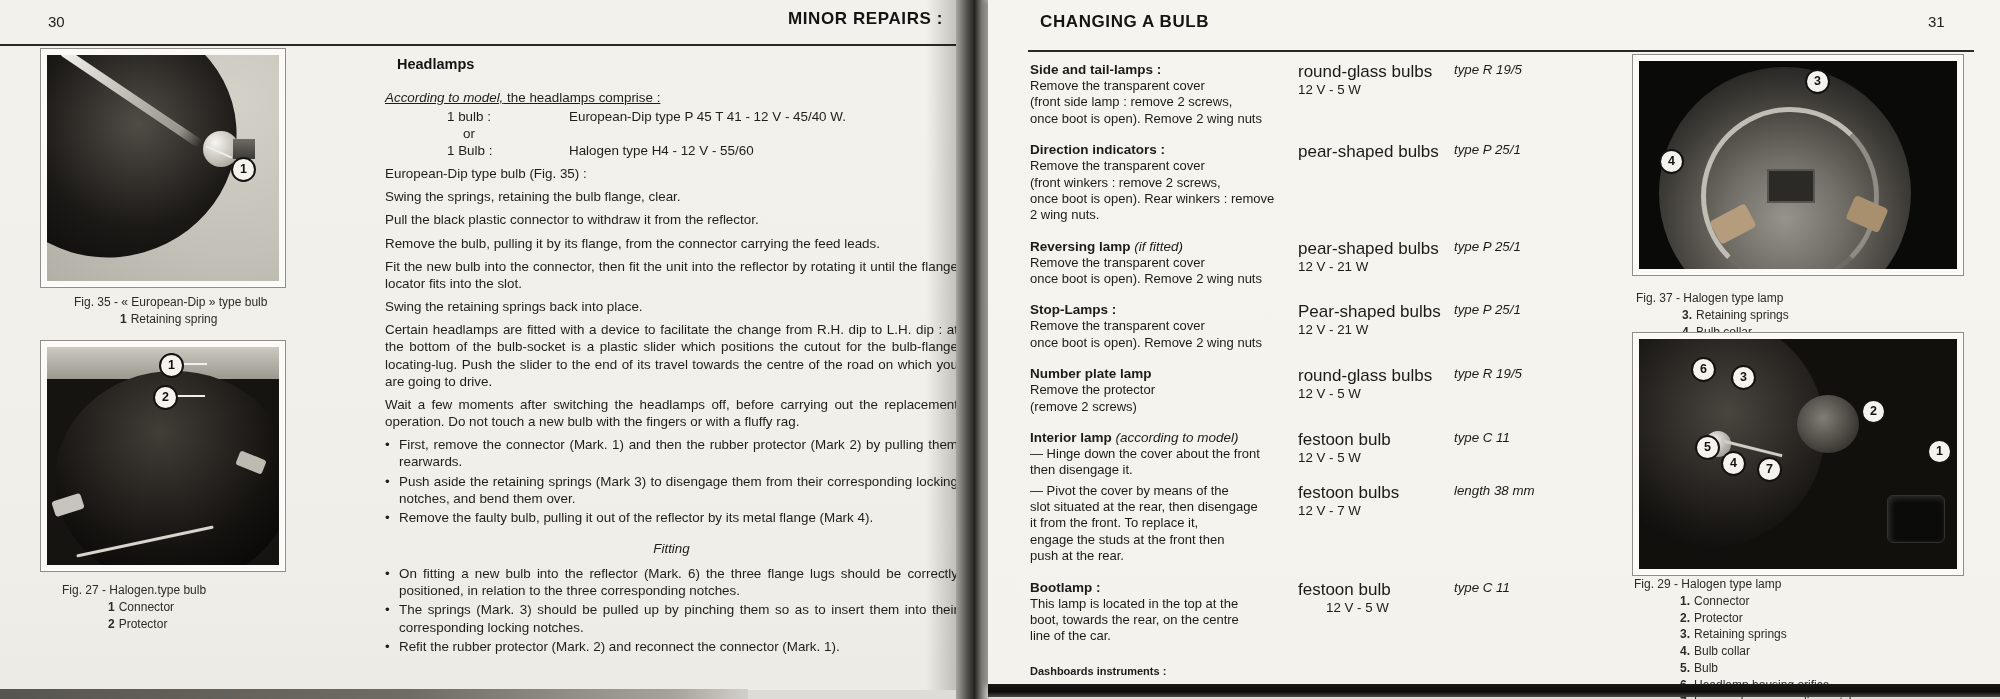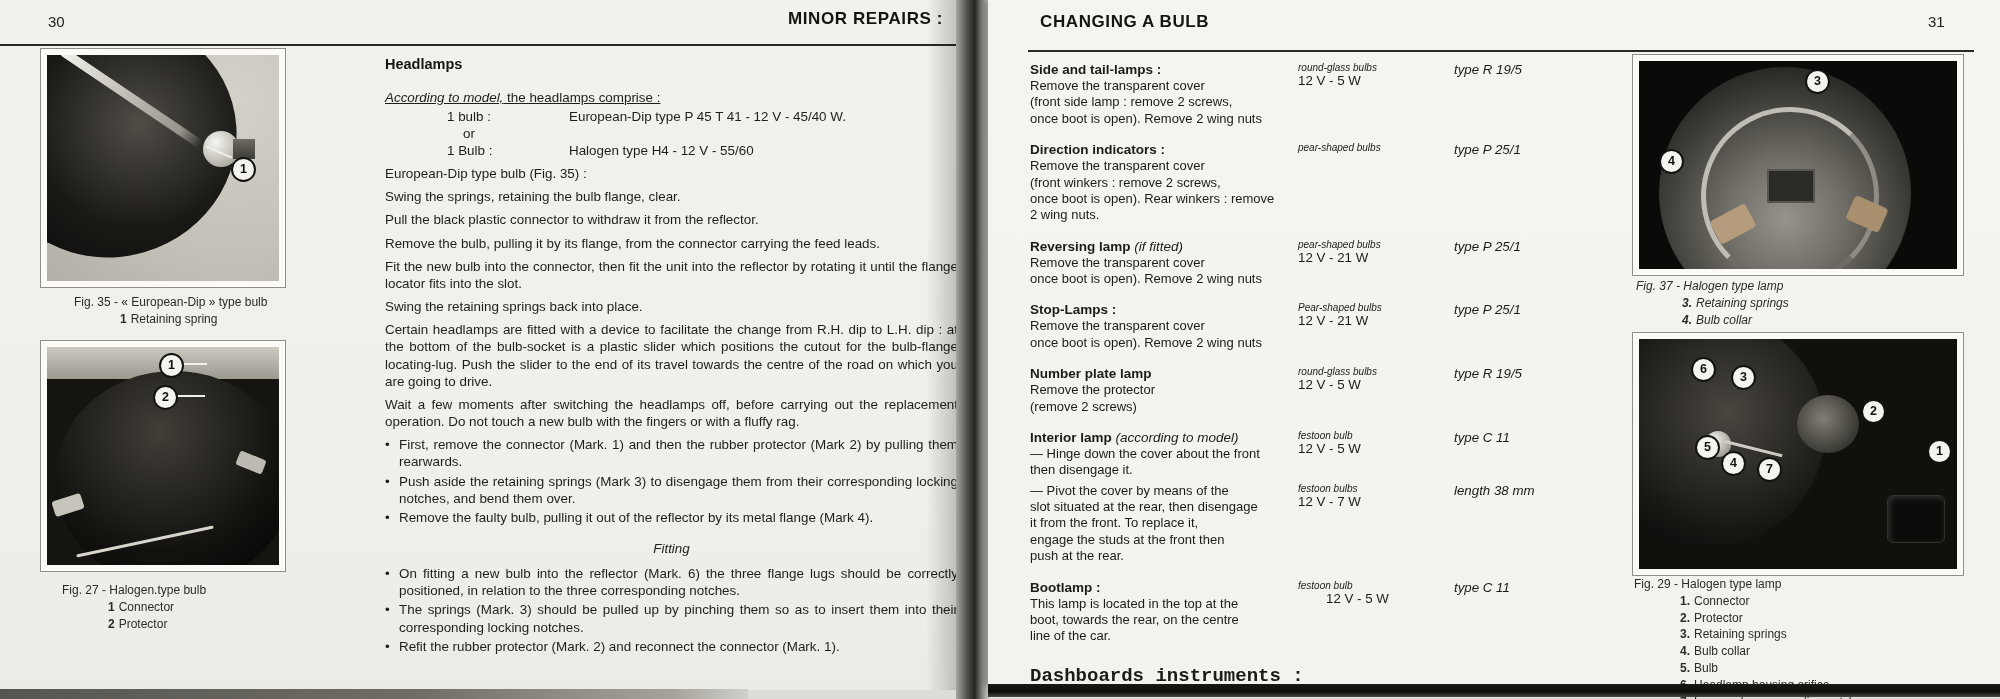--- a/index.html
+++ b/index.html
@@ -91,41 +91,41 @@
     background:#f5f3ed;border:2px solid #131210;color:#131210;
     font-weight:bold;font-size:12.5px;line-height:21px;text-align:center;z-index:3;
   }
   .mk-line{position:absolute;height:2px;background:#f0eee8;z-index:2;}
   
   .fig-cap{position:absolute;font-size:12px;line-height:1.4;color:#2c2b28;}
   .fig-cap .legend{padding-left:46px;}
   .fig-cap b{margin-right:4px;}
   
   .article{position:absolute;left:385px;top:55px;width:573px;font-size:13.4px;line-height:1.28;color:#1f1e1b;}
-  .article h3{font-size:14.5px;margin:0 0 15px 0;color:#151412;}
+  .article h3{font-size:14.5px;margin:0 0 15px 12px;color:#151412;}
   .article .intro{margin:0 0 2px 0;text-decoration:underline;}
   .article .i{font-style:italic;}
   .spec{display:flex;padding-left:62px;}
   .spec .lab{width:122px;flex:none;}
   .spec.or{padding-left:78px;}
   .article p{margin:6px 0;text-align:justify;}
   .subhead{font-style:italic;text-align:center;margin:14px 0 8px 0;}
   .bullet{display:flex;margin:2px 0;text-align:justify;}
   .bullet .dot{flex:none;width:14px;}
   
   .btable{position:absolute;left:1030px;top:62px;width:562px;}
   .t-row{display:grid;grid-template-columns:268px 156px 1fr;margin-bottom:15px;}
   .t-title{font-weight:bold;font-size:13.5px;margin-bottom:1px;}
   .t-title .ts{font-weight:normal;font-style:italic;}
   .t-body{font-size:13px;line-height:1.26;white-space:pre-line;}
-  .t-bulb .bi{font-style:italic;font-size:10px;}
+  .t-bulb .bi{font-size:17px;}
   .t-bulb .bv{font-size:13.3px;}
   .t-type{font-style:italic;font-size:13.3px;}
   .t-sub{display:grid;grid-template-columns:268px 156px 1fr;}
-  .dash-title{font-weight:bold;font-size:19px;margin-top:20px;font-family:Liberation Mono, monospace;}
+  .dash-title{font-weight:bold;font-size:11px;margin-top:20px;}
 </style>
 </head>
 <body>
 
 <div class="page-left">
   <span class="pageno pn-left">30</span>
   <span class="hdr hdr-left">MINOR REPAIRS :</span>
   <div class="rule-left"></div>
 
   <div class="photo-frame" style="left:40px;top:48px;width:232px;height:226px;">
@@ -339,21 +339,21 @@
     <div class="photo p37">
       <div class="refl"></div>
       <div class="ring"></div>
       <div class="clip1"></div>
       <div class="clip2"></div>
       <div class="socket"></div>
       <div class="mk" style="left:166px;top:8px;">3</div>
       <div class="mk" style="left:20px;top:88px;">4</div>
     </div>
   </div>
-  <div class="fig-cap" style="left:648px;top:278px;position:absolute;font-style:italic;">
+  <div class="fig-cap" style="left:648px;top:290px;position:absolute;">
     <div>Fig. 37 - Halogen type lamp</div>
     <div class="legend"><b>3.</b><span>Retaining springs</span></div>
     <div class="legend"><b>4.</b><span>Bulb collar</span></div>
   </div>
 
   <div class="photo-frame" style="left:644px;top:332px;width:318px;height:230px;position:absolute;">
     <div class="photo p38">
       <div class="sphere"></div>
       <div class="bulbp"></div>
       <div class="wires"></div>

